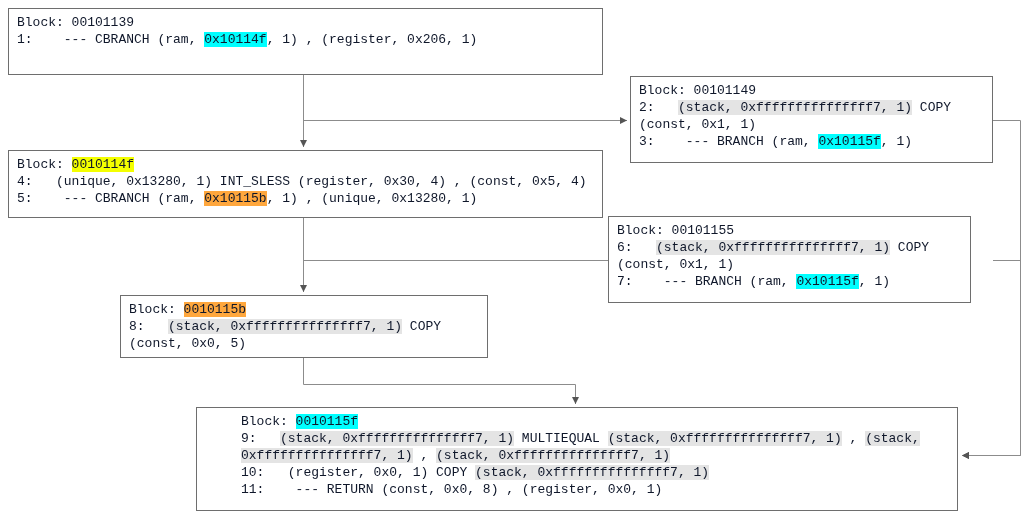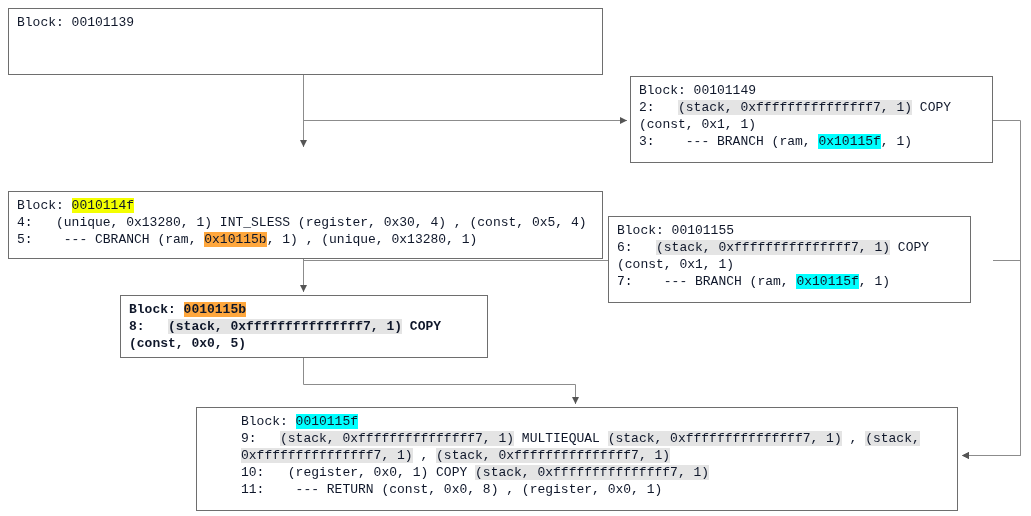--- a/index.html
+++ b/index.html
@@ -25,23 +25,23 @@
     border: 1px solid #6e6e6e;
     background: #ffffff;
     padding: 5px 8px 4px 8px;
     line-height: 17px;
     white-space: pre;
     z-index: 2;
   }
   .line { white-space: pre; }
   #b0 { left: 8px;   top: 8px;   width: 595px; height: 67px; }
   #b1 { left: 630px; top: 76px;  width: 363px; height: 87px; }
-  #b2 { left: 8px;   top: 150px; width: 595px; height: 68px; margin-top: 41px; }
+  #b2 { left: 8px;   top: 150px; width: 595px; height: 68px; }
   #b3 { left: 608px; top: 216px; width: 363px; height: 87px; }
-  #b4 { left: 120px; top: 295px; width: 368px; height: 63px; font-weight: bold; }
+  #b4 { left: 120px; top: 295px; width: 368px; height: 63px; }
   #b5 { left: 196px; top: 407px; width: 762px; height: 104px; padding-left: 44px; }
 </style>
 </head>
 <body>
 
 <div class="canvas">
 
   <svg class="edges" width="1031" height="516" viewBox="0 0 1031 516" xmlns="http://www.w3.org/2000/svg">
     <defs>
       <marker id="arrow" markerWidth="9" markerHeight="9" refX="7" refY="3.5" orient="auto" markerUnits="userSpaceOnUse">
@@ -52,20 +52,20 @@
       <path d="M303.5,75 V147" marker-end="url(#arrow)"></path>
       <path d="M303.5,120.5 H627" marker-end="url(#arrow)"></path>
       <path d="M993,120.5 H1020.5 V455.5 H962" marker-end="url(#arrow)"></path>
       <path d="M303.5,218 V292" marker-end="url(#arrow)"></path>
       <path d="M303.5,260.5 H627" marker-end="url(#arrow)"></path>
       <path d="M993,260.5 H1020.5 V455.5 H962" marker-end="url(#arrow)"></path>
       <path d="M303.5,358 V384.5 H575.5 V404" marker-end="url(#arrow)"></path>
     </g>
   </svg>
 
-  <div class="block" id="b0"><div class="line"><span>Block: 00101139</span></div></div>
+  <div class="block" id="b0"><div class="line"><span>Block: 00101139</span></div><div class="line"><span>1:    --- CBRANCH (ram, </span><span style="background: rgb(0, 255, 255);">0x10114f</span><span>, 1) , (register, 0x206, 1)</span></div></div>
   <div class="block" id="b1"><div class="line"><span>Block: 00101149</span></div><div class="line"><span>2:   </span><span style="background: rgb(228, 228, 228);">(stack, 0xfffffffffffffff7, 1)</span><span> COPY</span></div><div class="line"><span>(const, 0x1, 1)</span></div><div class="line"><span>3:    --- BRANCH (ram, </span><span style="background: rgb(0, 255, 255);">0x10115f</span><span>, 1)</span></div></div>
   <div class="block" id="b2"><div class="line"><span>Block: </span><span style="background: rgb(244, 255, 0);">0010114f</span></div><div class="line"><span>4:   (unique, 0x13280, 1) INT_SLESS (register, 0x30, 4) , (const, 0x5, 4)</span></div><div class="line"><span>5:    --- CBRANCH (ram, </span><span style="background: rgb(255, 167, 61);">0x10115b</span><span>, 1) , (unique, 0x13280, 1)</span></div></div>
   <div class="block" id="b3"><div class="line"><span>Block: 00101155</span></div><div class="line"><span>6:   </span><span style="background: rgb(228, 228, 228);">(stack, 0xfffffffffffffff7, 1)</span><span> COPY</span></div><div class="line"><span>(const, 0x1, 1)</span></div><div class="line"><span>7:    --- BRANCH (ram, </span><span style="background: rgb(0, 255, 255);">0x10115f</span><span>, 1)</span></div></div>
   <div class="block" id="b4"><div class="line"><span>Block: </span><span style="background: rgb(255, 167, 61);">0010115b</span></div><div class="line"><span>8:   </span><span style="background: rgb(228, 228, 228);">(stack, 0xfffffffffffffff7, 1)</span><span> COPY</span></div><div class="line"><span>(const, 0x0, 5)</span></div></div>
   <div class="block" id="b5"><div class="line"><span>Block: </span><span style="background: rgb(0, 255, 255);">0010115f</span></div><div class="line"><span>9:   </span><span style="background: rgb(228, 228, 228);">(stack, 0xfffffffffffffff7, 1)</span><span> MULTIEQUAL </span><span style="background: rgb(228, 228, 228);">(stack, 0xfffffffffffffff7, 1)</span><span> , </span><span style="background: rgb(228, 228, 228);">(stack,</span></div><div class="line"><span style="background: rgb(228, 228, 228);">0xfffffffffffffff7, 1)</span><span> , </span><span style="background: rgb(228, 228, 228);">(stack, 0xfffffffffffffff7, 1)</span></div><div class="line"><span>10:   (register, 0x0, 1) COPY </span><span style="background: rgb(228, 228, 228);">(stack, 0xfffffffffffffff7, 1)</span></div><div class="line"><span>11:    --- RETURN (const, 0x0, 8) , (register, 0x0, 1)</span></div></div>
 
 </div>
 
 </body></html>

